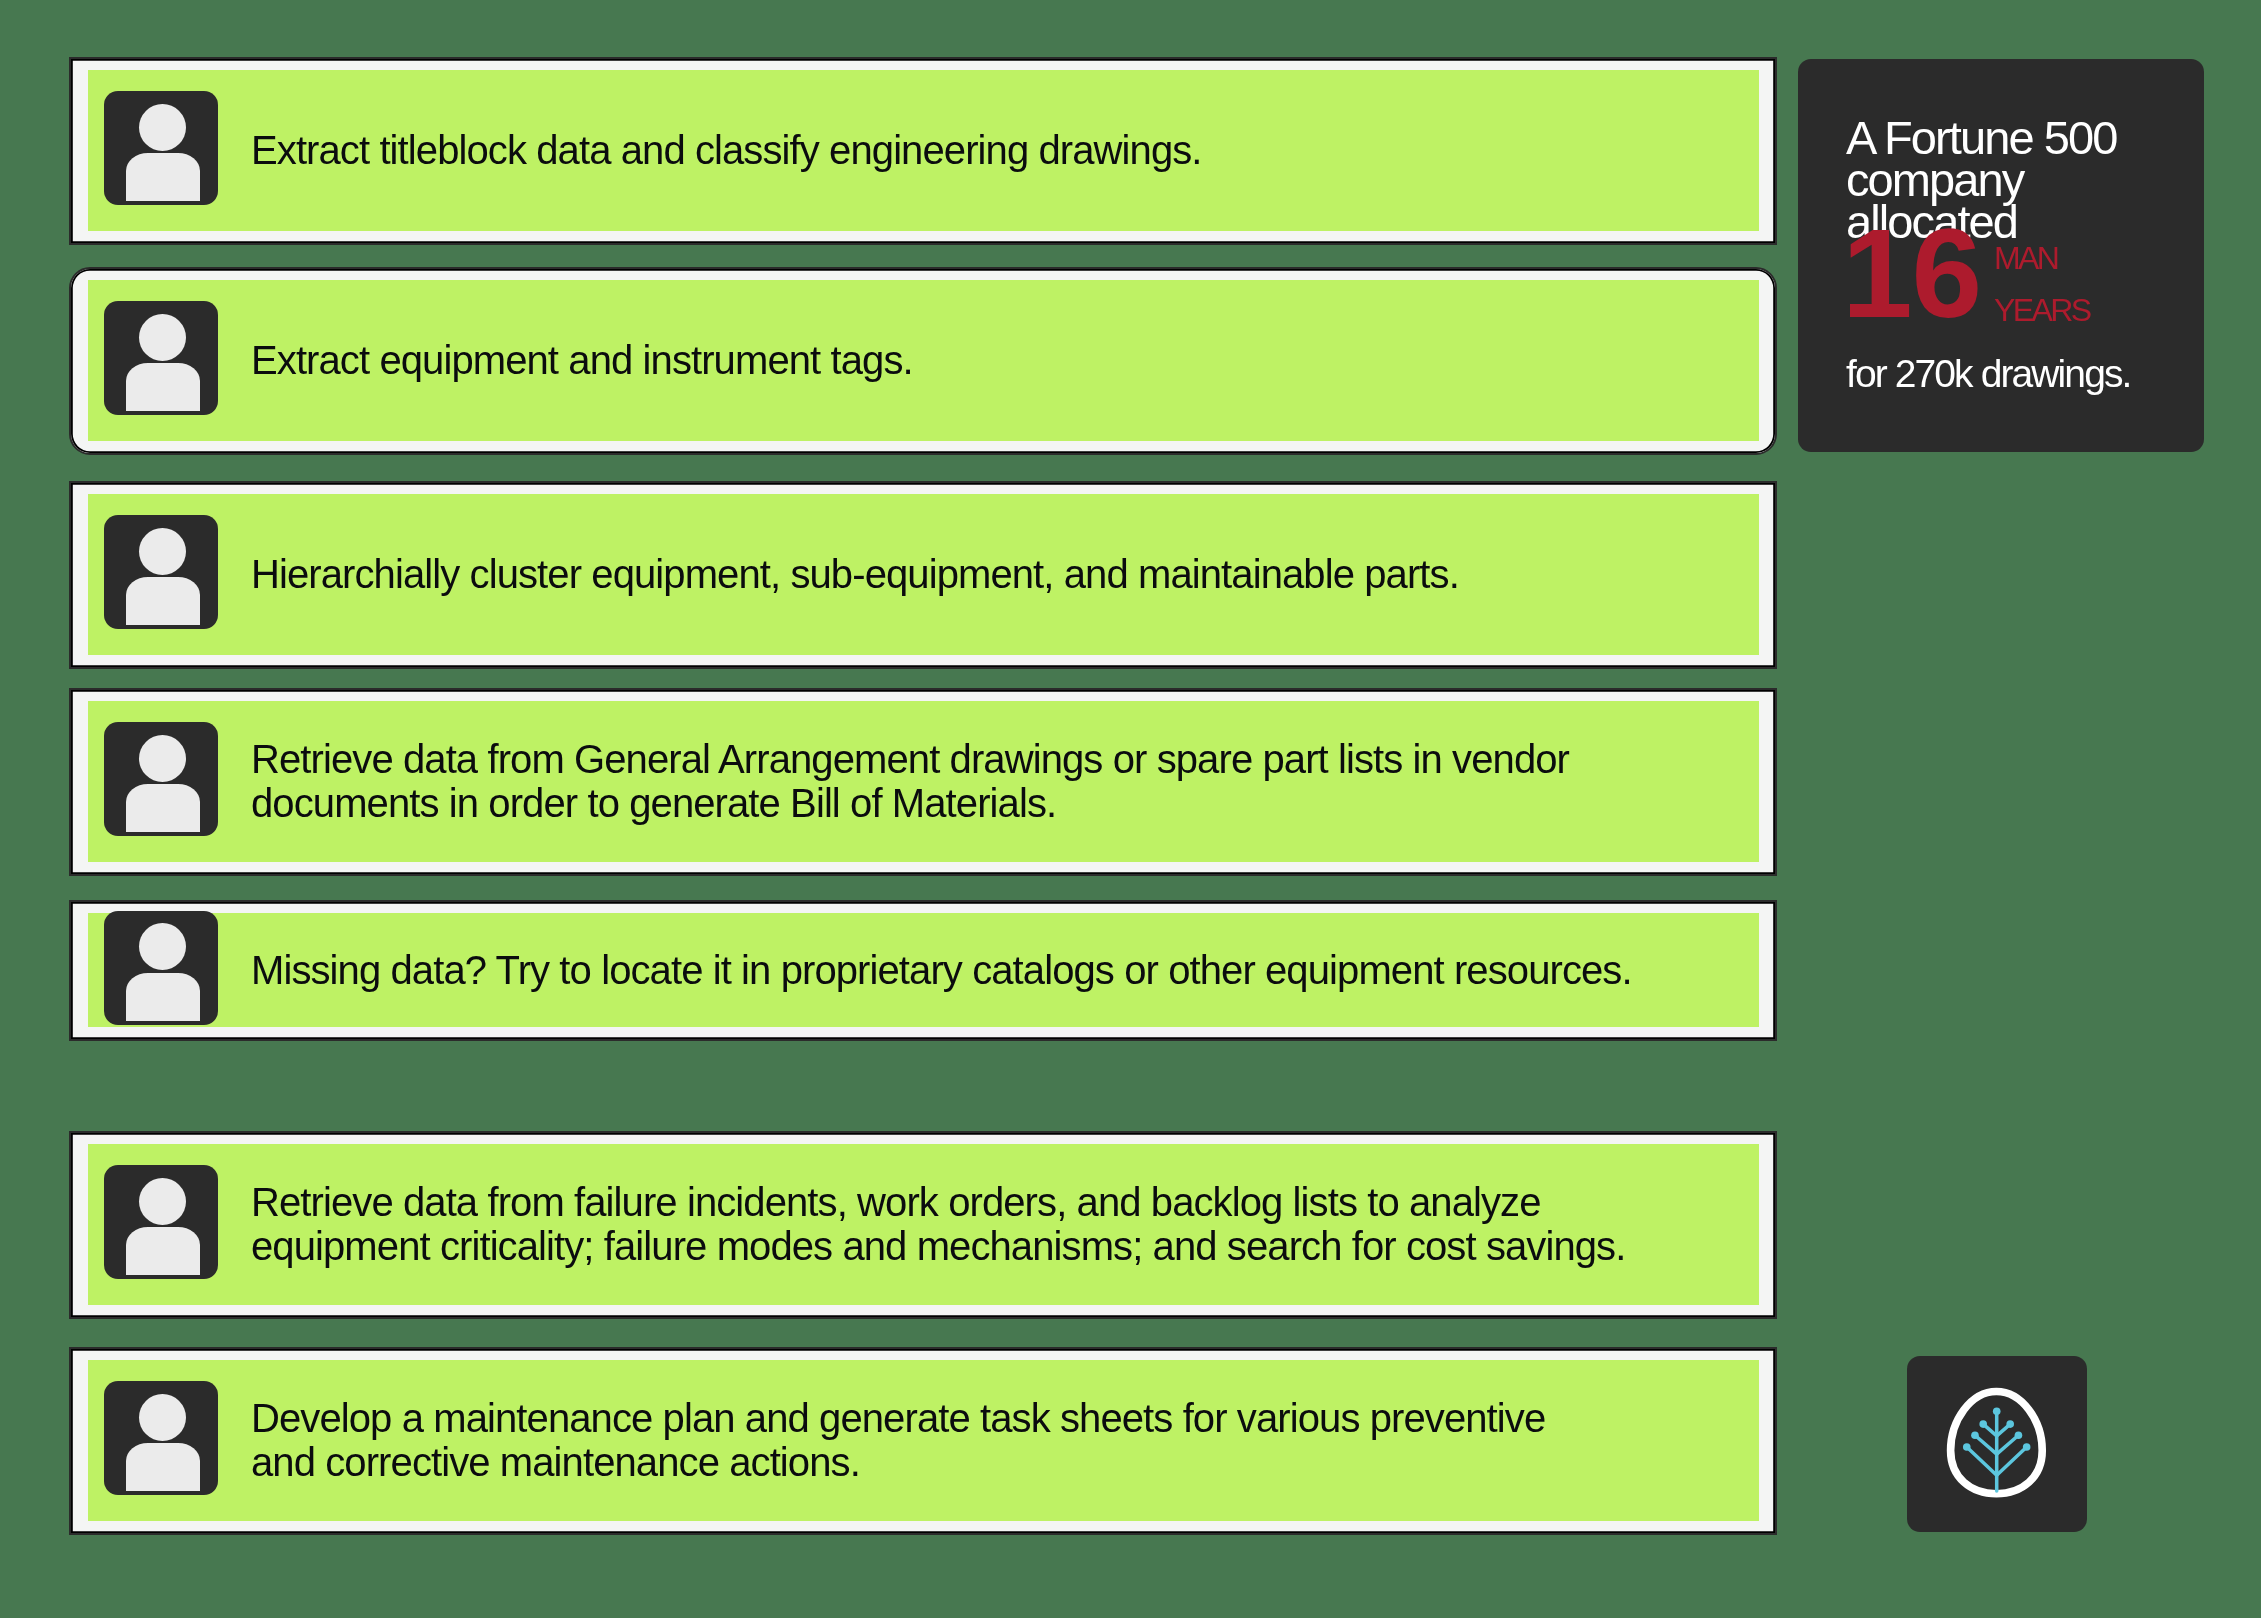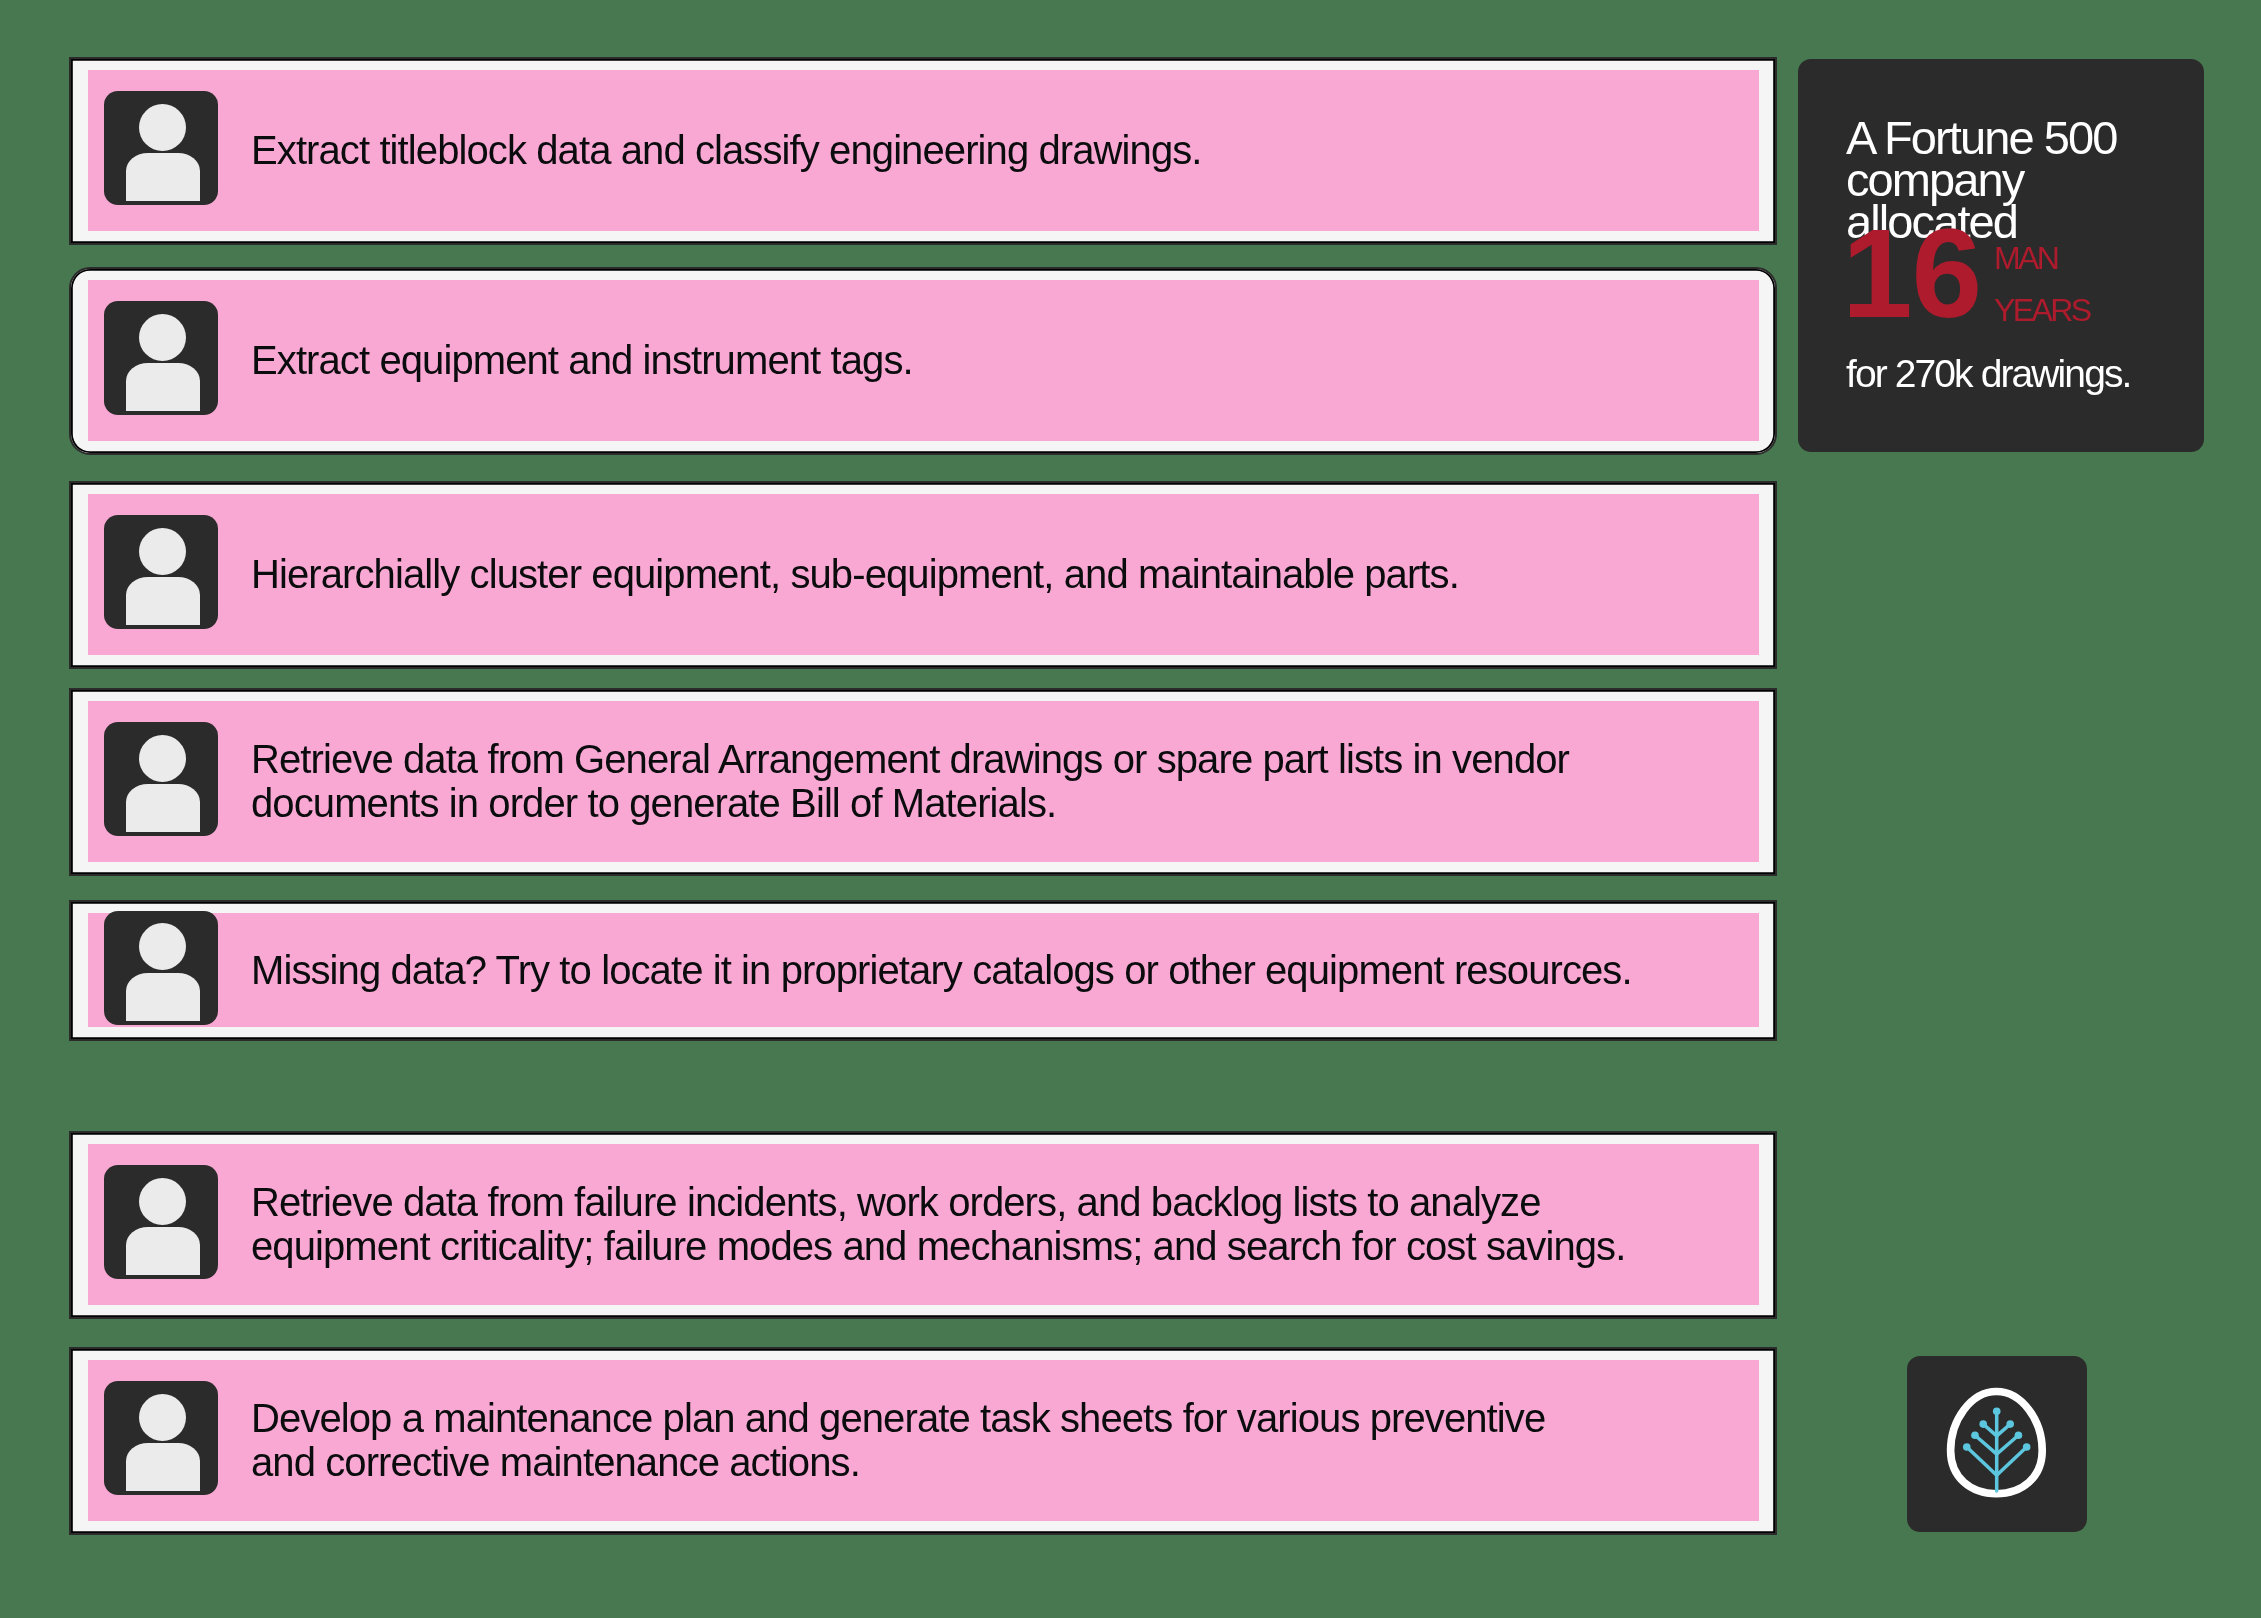--- a/index.html
+++ b/index.html
@@ -16,21 +16,21 @@
     position:absolute;
     left:69px;
     width:1708px;
     background:#f4f5f4;
     border:2.9px solid #2b2b2b;
     box-shadow:inset 0 0 0 1.8px #000000;
     box-sizing:border-box;
     padding:10.6px 16.5px 12.4px 16.5px;
   }
   .card-inner{
-    background:#f9a8d4;
+    background:#bef264;
     height:100%;
     box-sizing:border-box;
     display:flex;
     align-items:center;
     padding-left:16.5px;
   }
   .person-icon{
     flex:0 0 auto;
     position:relative;
     top:-1.8px;

